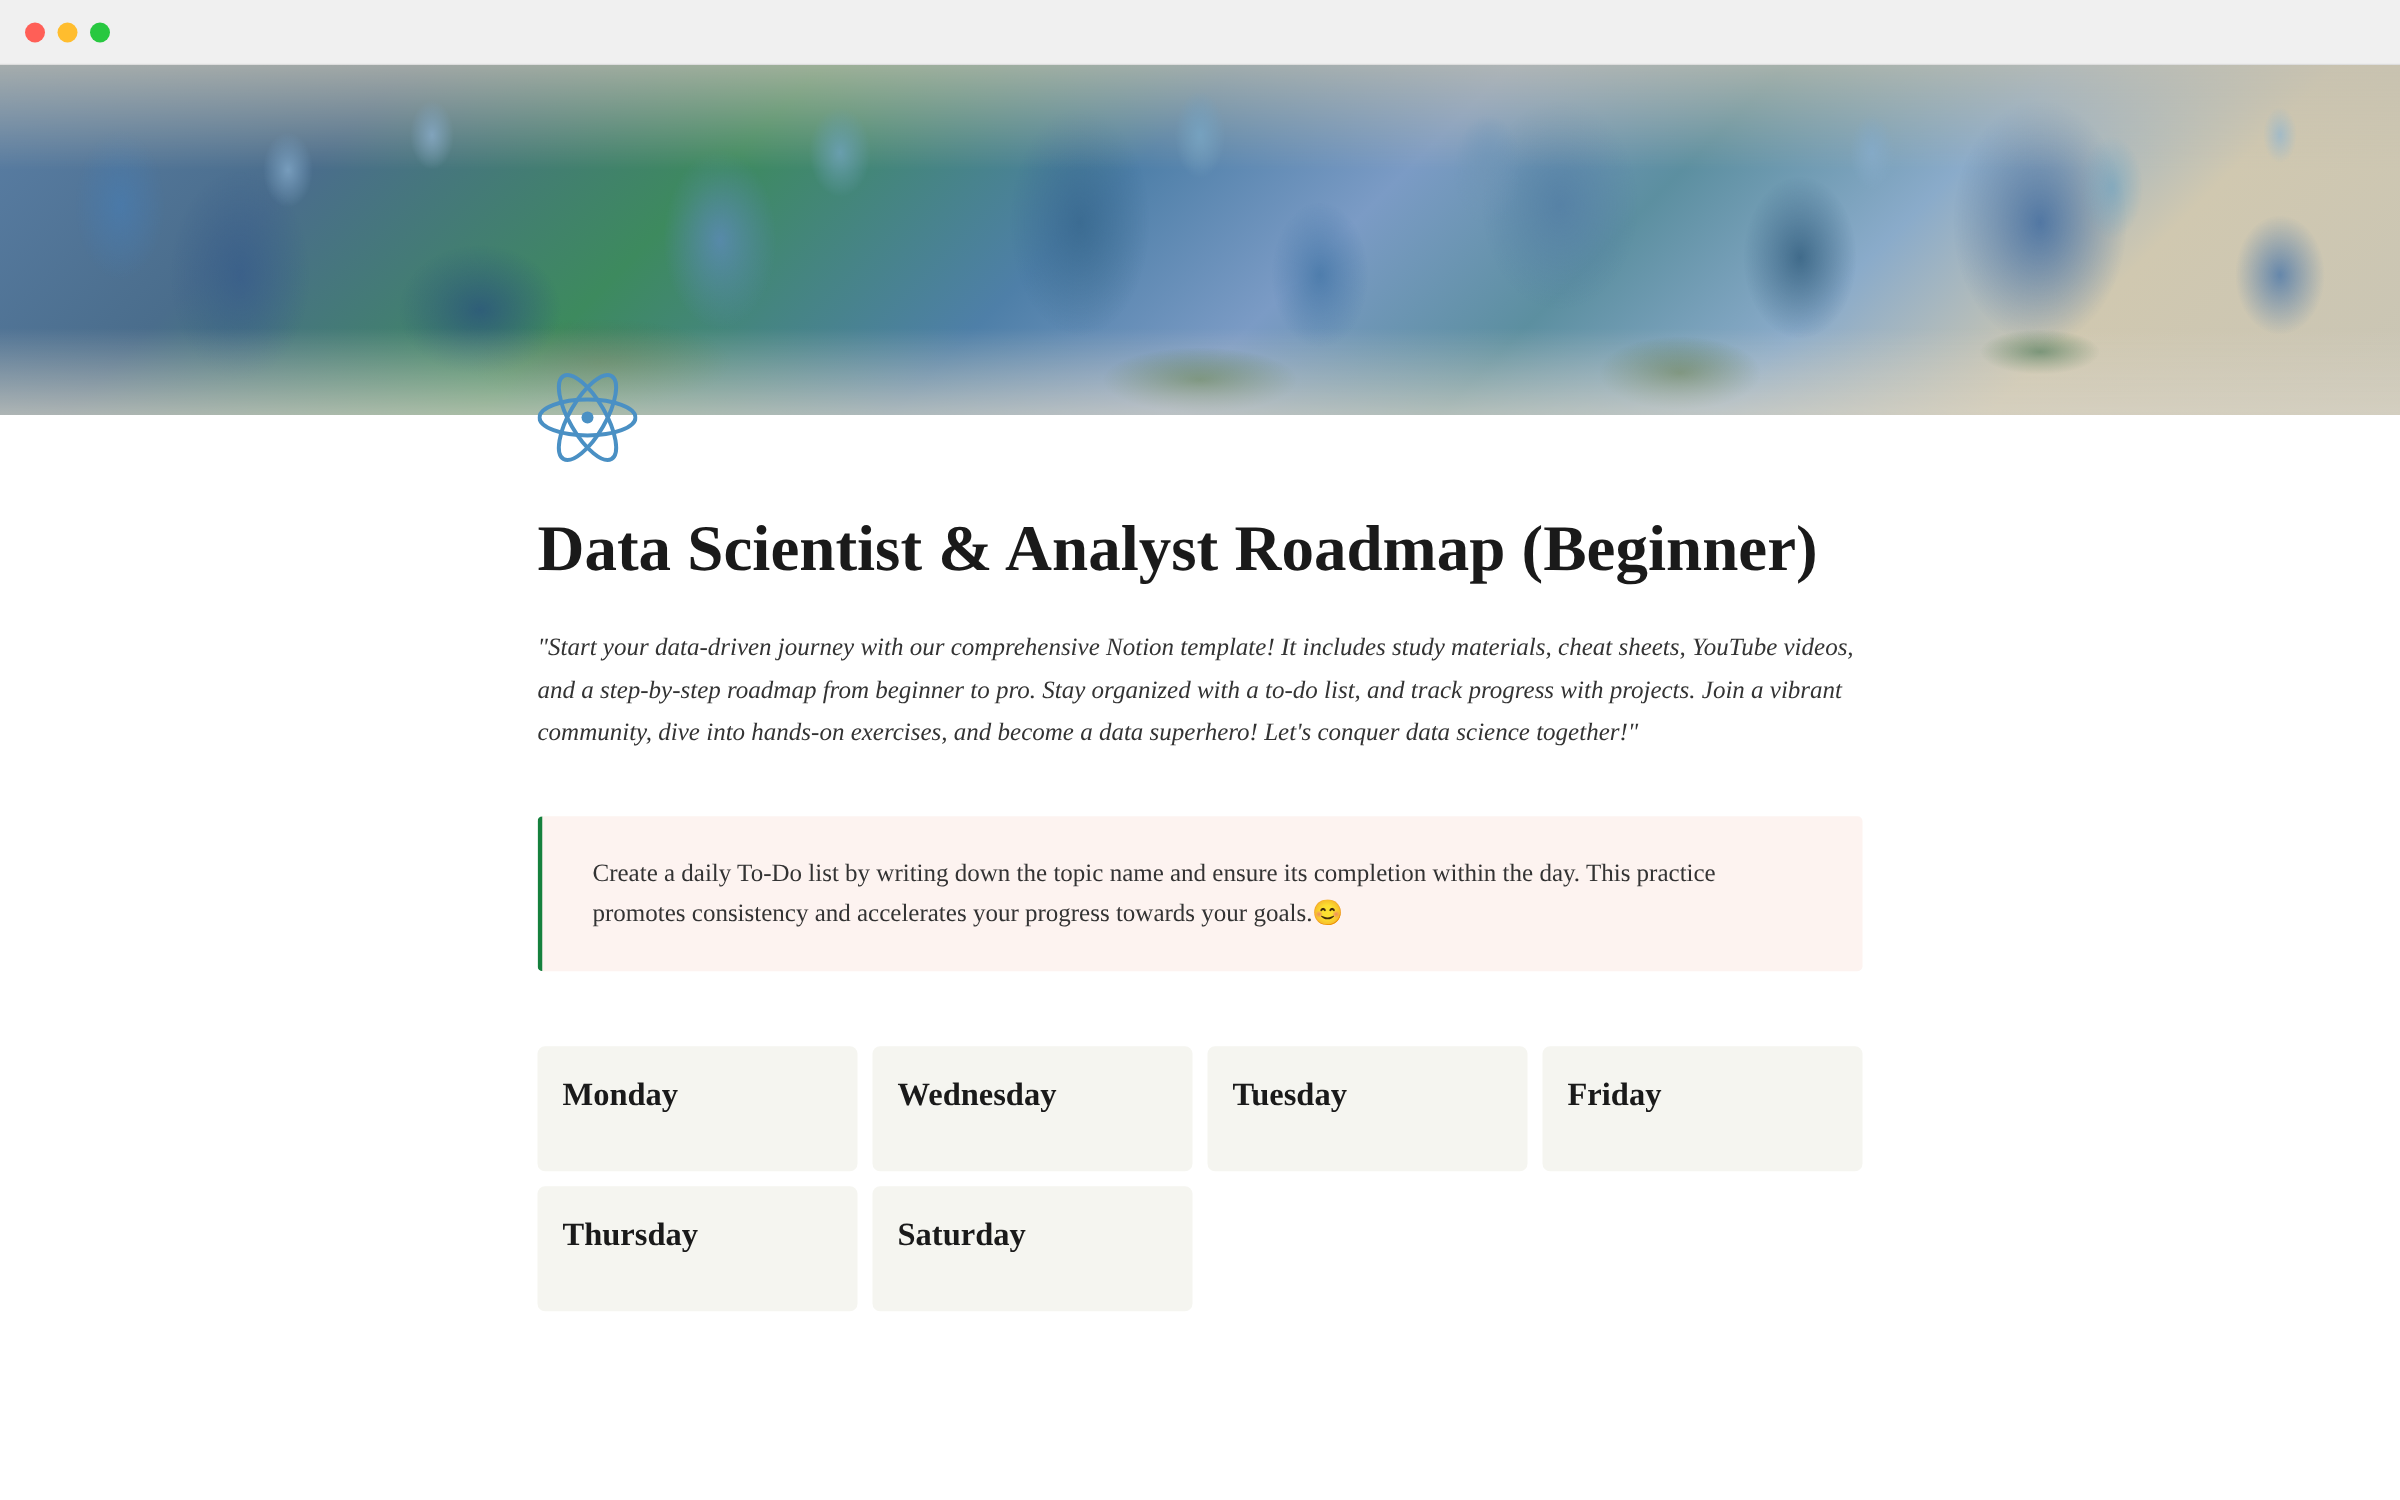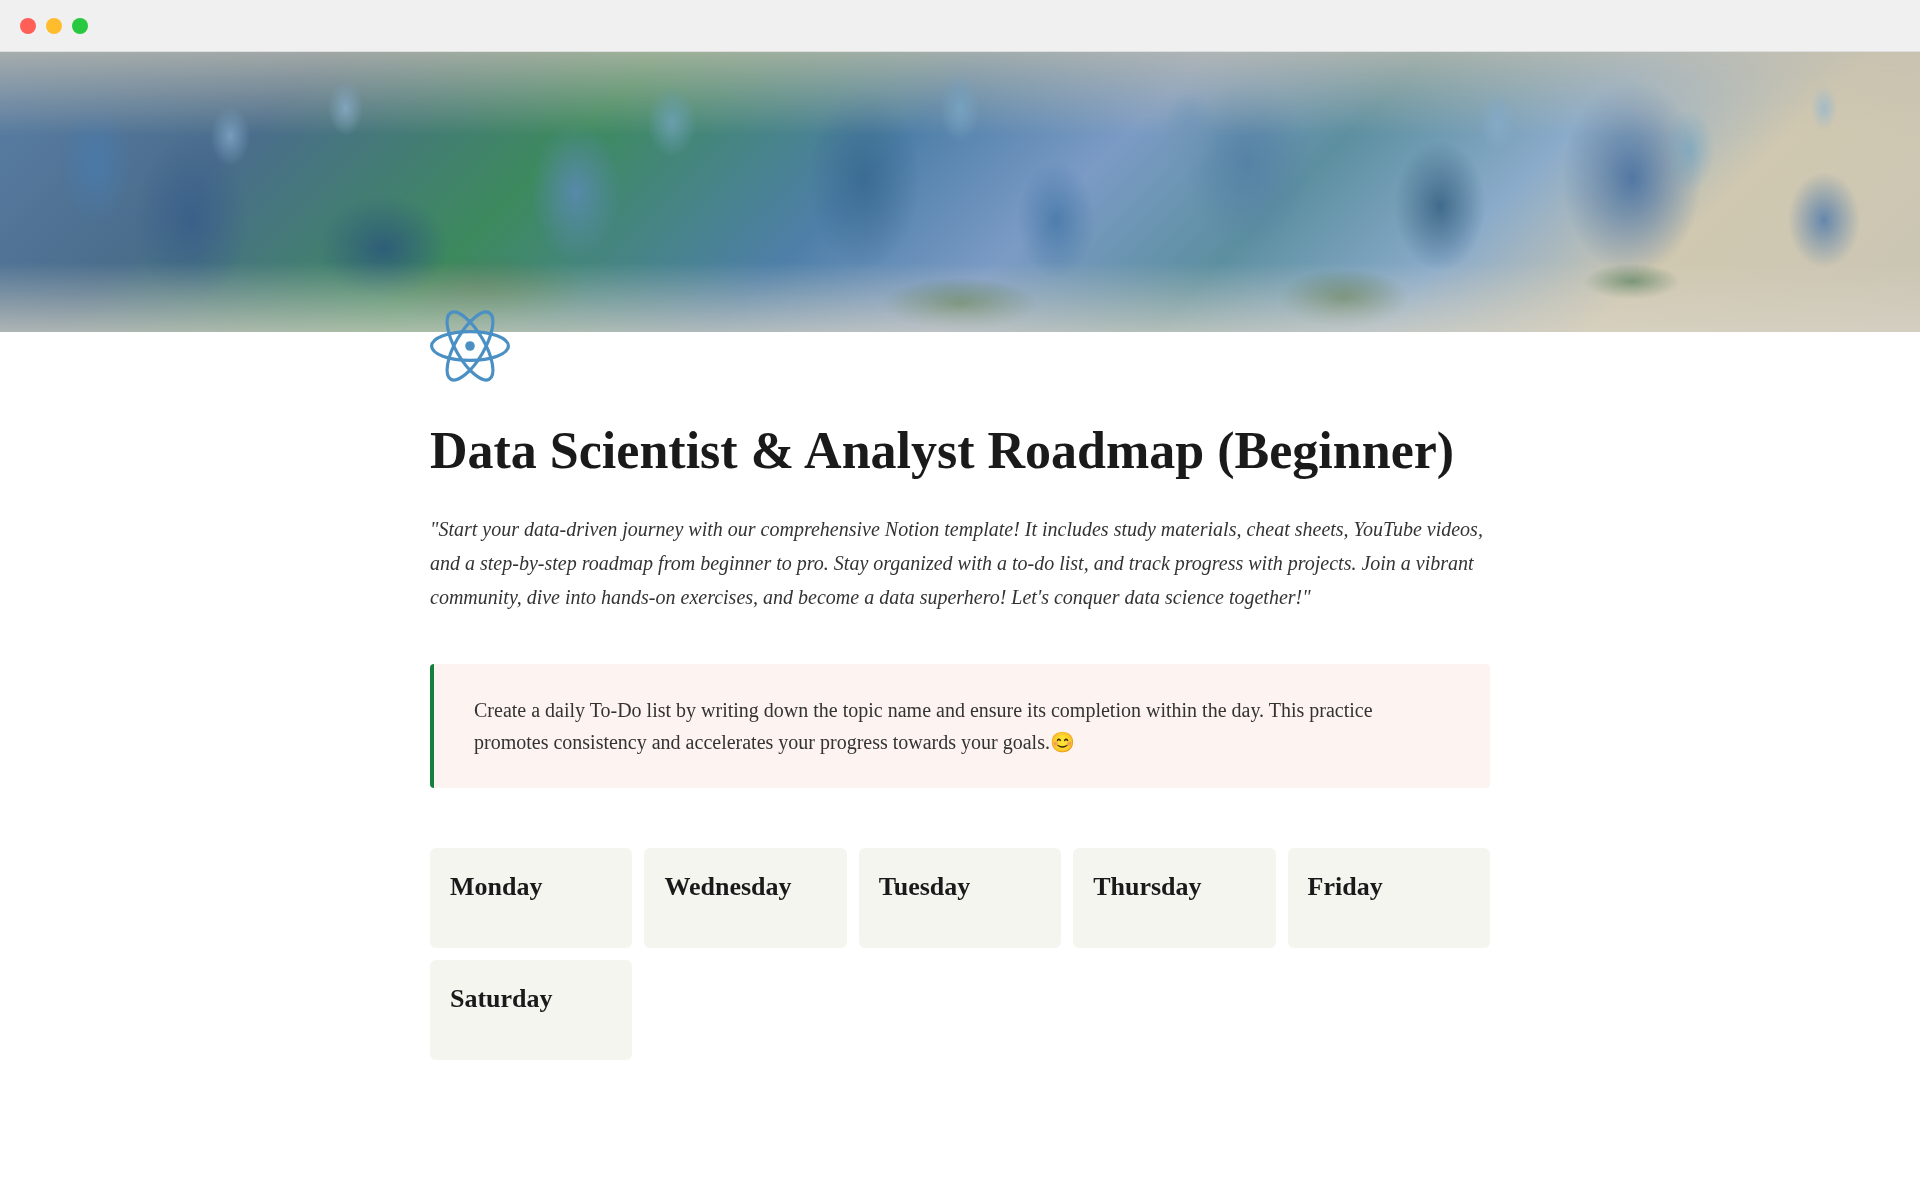--- a/index.html
+++ b/index.html
@@ -94,21 +94,21 @@
         radial-gradient(ellipse 45px 75px at 88% 35%, #75a5c0 0%, transparent 55%),
         radial-gradient(ellipse 30px 50px at 95% 20%, #90b5d0 0%, transparent 45%),
         linear-gradient(to bottom, #c5c0b0 0%, transparent 30%),
         linear-gradient(to top, #d8d3c5 0%, transparent 25%);
       opacity: 0.7;
     }
 
     
     .page-content {
       max-width: 1300px;
-      margin: 14px auto;
+      margin: 2px auto;
       padding: 0 120px;
     }
 
     
     .page-icon {
       margin-top: -40px;
       margin-left: 0;
       margin-bottom: 30px;
       position: relative;
       z-index: 10;
@@ -152,21 +152,21 @@
 
     .callout-text {
       font-size: 20px;
       color: #333;
       line-height: 1.6;
     }
 
     
     .weekly-grid {
       display: grid;
-      grid-template-columns: repeat(5, 1fr);
+      grid-template-columns: repeat(4, 1fr);
       gap: 12px;
       max-width: 1300px;
     }
 
     .day-column {
       background: #f5f5f0;
       border-radius: 6px;
       padding: 24px 20px;
       min-height: 100px;
     }
@@ -218,23 +218,23 @@
     <div class="day-column">
       <span class="day-label">Monday</span>
     </div>
     <div class="day-column">
       <span class="day-label">Wednesday</span>
     </div>
     <div class="day-column">
       <span class="day-label">Tuesday</span>
     </div>
     <div class="day-column">
+      <span class="day-label">Friday</span>
+    </div>
+    <div class="day-column">
       <span class="day-label">Thursday</span>
     </div>
     <div class="day-column">
-      <span class="day-label">Friday</span>
-    </div>
-    <div class="day-column">
       <span class="day-label">Saturday</span>
     </div>
   </div>
 
 </div>
 
 </body></html>

